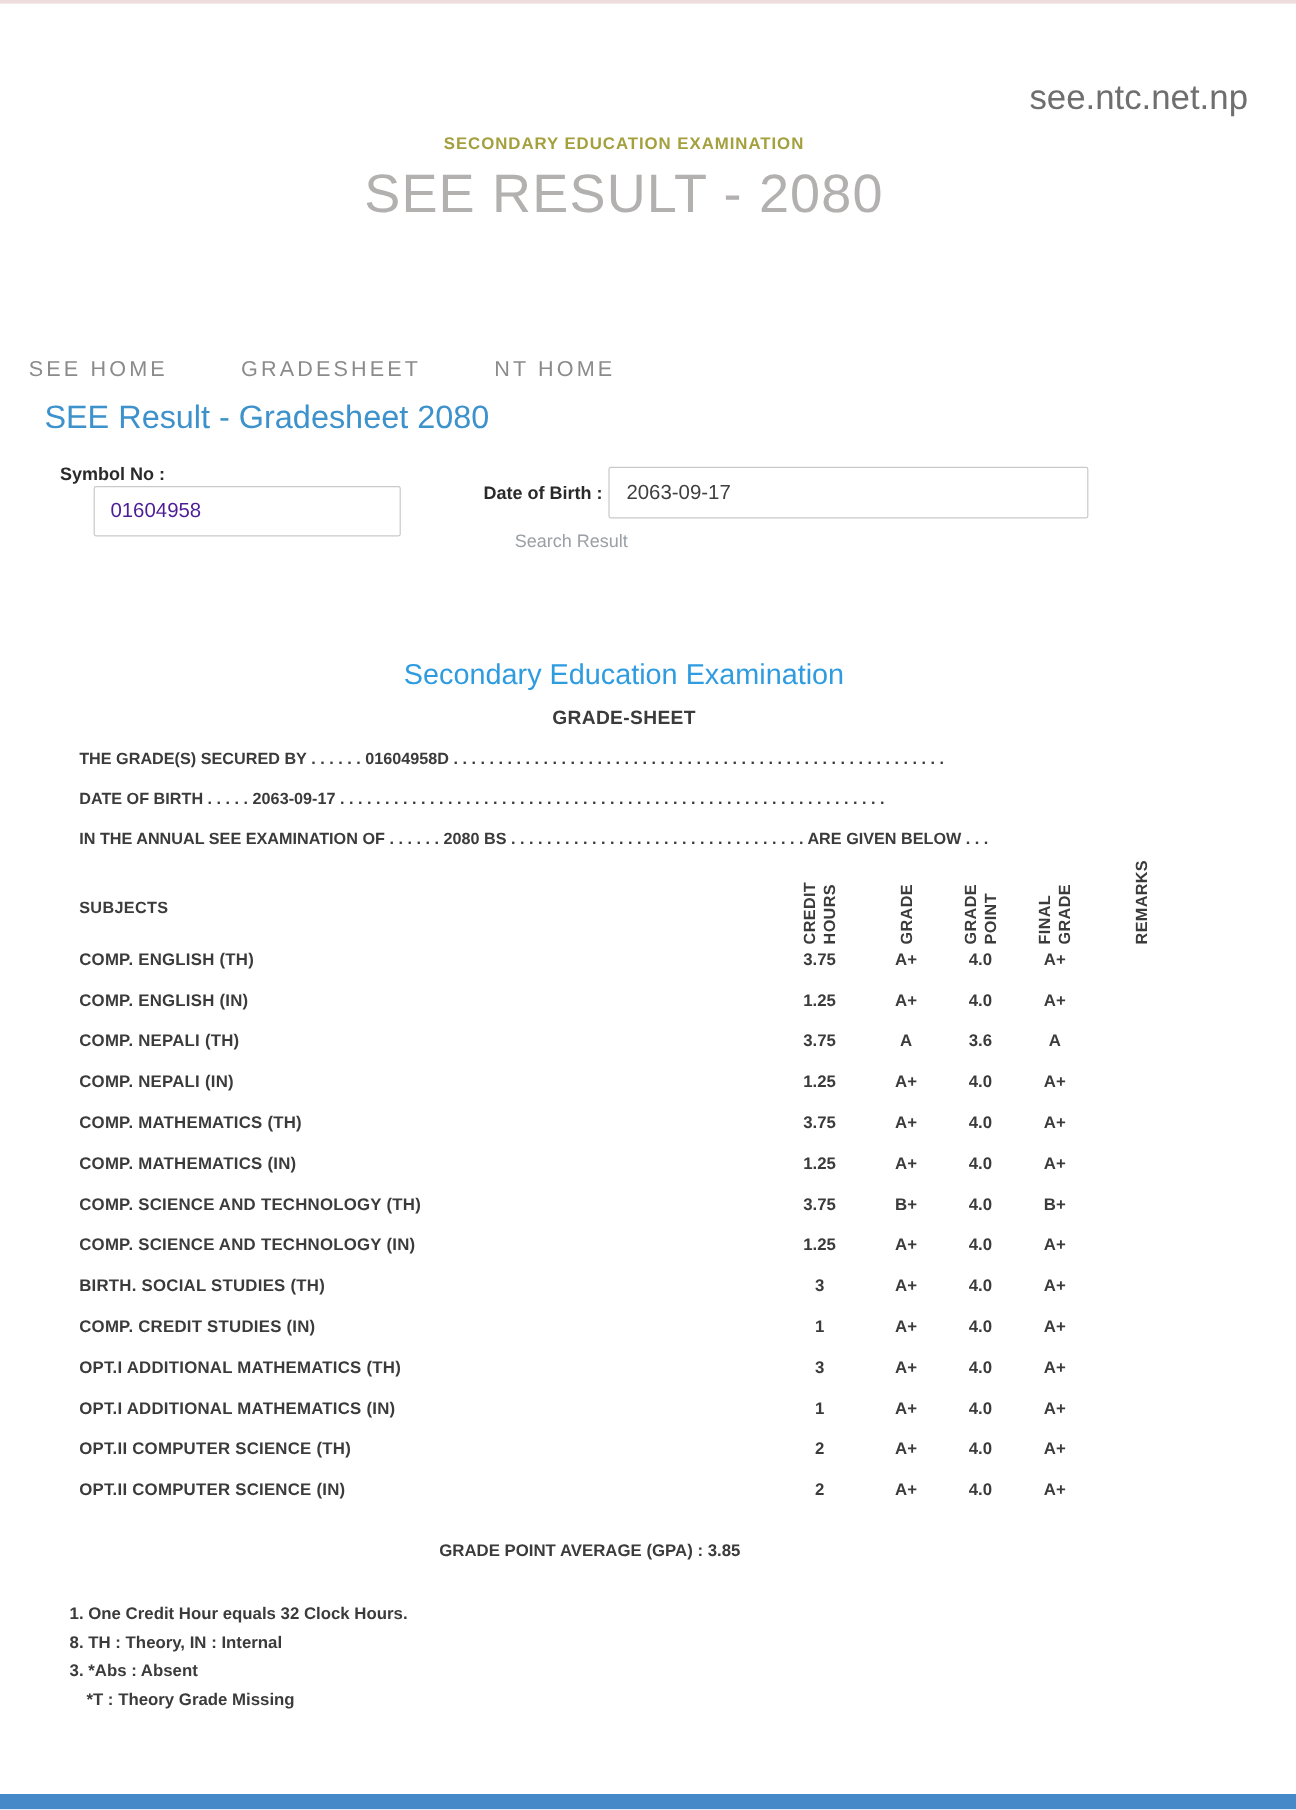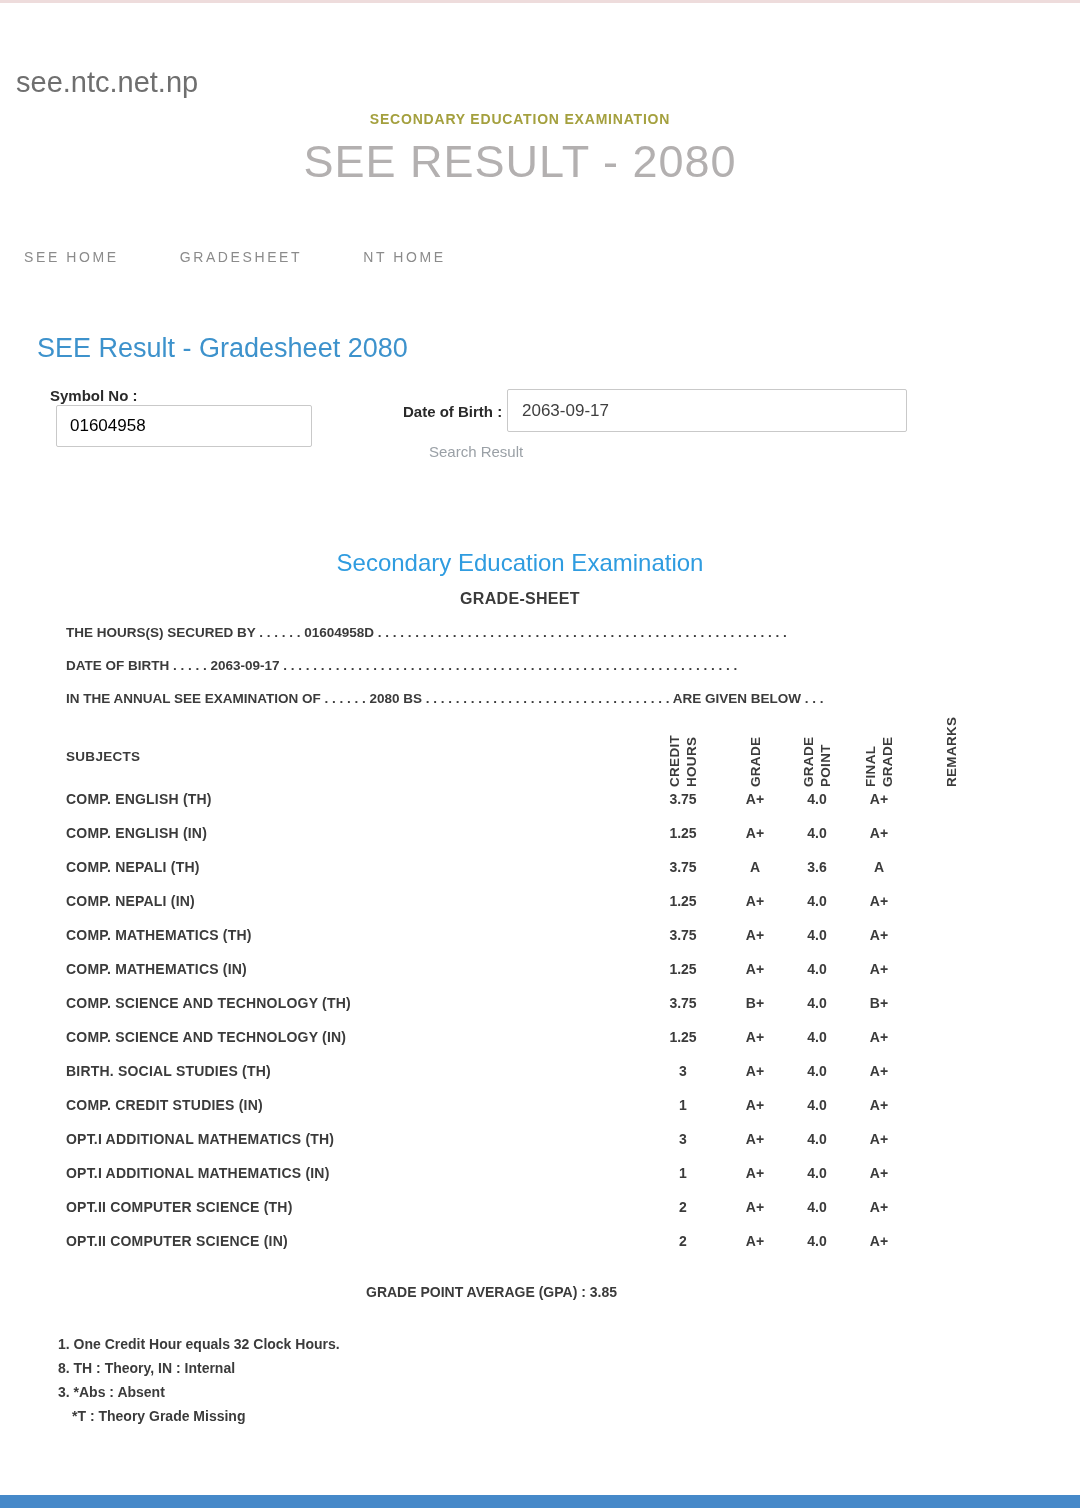--- a/index.html
+++ b/index.html
@@ -2,36 +2,36 @@
 <html><head>
 <meta charset="utf-8">
 <style>
   * { margin:0; padding:0; box-sizing:border-box; }
   body { background:#ffffff; font-family:"Liberation Sans", sans-serif; }
   .page { position:relative; width:1080px; height:1508px; background:#fff; overflow:hidden; }
 
   .top-accent { position:absolute; top:0; left:0; width:100%; height:3px; background:#eedcdc; }
 
   
-  .site-domain { position:absolute; top:66px; left:16px; width:1040px; text-align:left;
+  .site-domain { position:absolute; top:66px; left:0; width:1040px; text-align:right;
                  font-size:29px; color:#6f6f6f; }
   .site-subtitle { position:absolute; top:111px; left:0; width:1040px; text-align:center;
                    font-size:14px; font-weight:bold; letter-spacing:0.8px; color:#a4a03e; }
   .site-title { position:absolute; top:136px; left:0; width:1040px; text-align:center;
                 font-size:45px; letter-spacing:1px; color:#b3b0b0; }
 
   
   .nav { position:absolute; top:249px; left:24px; display:flex; gap:61px; }
-  .nav a { font-size:14px; color:#8b8b8b; letter-spacing:2.6px; text-decoration:none; cursor:pointer; }
+  .nav a { font-size:18px; color:#8b8b8b; letter-spacing:2.6px; text-decoration:none; cursor:pointer;margin-top:48px; }
 
   
   .section-heading { position:absolute; top:333px; left:37px; font-size:27px; color:#3d92cc; font-weight:400; }
   .symbol-label { position:absolute; top:387px; left:50px; font-size:15px; font-weight:bold; color:#2a2a2a; }
-  .symbol-input { position:absolute; top:405px; left:56px; width:256px; height:42px;
-                  border:1px solid #c9c9c9; border-radius:2px; font-size:17px; color:#000000;
+  .symbol-input { position:absolute; top:405px; left:78px; width:256px; height:42px;
+                  border:1px solid #c9c9c9; border-radius:2px; font-size:17px; color:#4c1d95;
                   padding-left:13px; font-family:"Liberation Sans", sans-serif; background:#fff; }
   .dob-label { position:absolute; top:403px; left:403px; font-size:15px; font-weight:bold; color:#2a2a2a; }
   .dob-input { position:absolute; top:389px; left:507px; width:400px; height:43px;
                border:1px solid #c9c9c9; border-radius:2px; font-size:17px; color:#3f3f3f;
                padding-left:14px; font-family:"Liberation Sans", sans-serif; background:#fff; }
   .search-btn { position:absolute; top:443px; left:429px; border:none; background:none;
                 font-size:15px; color:#9aa0a6; cursor:pointer; font-family:"Liberation Sans", sans-serif; }
 
   
   .gs-heading { position:absolute; top:549px; left:0; width:1040px; text-align:center;
@@ -89,21 +89,21 @@
 
   <div class="section-heading">SEE Result - Gradesheet 2080</div>
   <div class="symbol-label">Symbol No :</div>
   <input class="symbol-input" type="text" value="01604958" style="">
   <div class="dob-label">Date of Birth :</div>
   <input class="dob-input" type="text" value="2063-09-17" style="">
   <button class="search-btn">Search Result</button>
 
   <div class="gs-heading">Secondary Education Examination</div>
   <div class="gs-subheading">GRADE-SHEET</div>
-  <div class="gs-line gs-line1">THE HOURS(S) SECURED BY . . . . . . 01604958D . . . . . . . . . . . . . . . . . . . . . . . . . . . . . . . . . . . . . . . . . . . . . . . . . . . . . . .</div>
+  <div class="gs-line gs-line1">THE GRADE(S) SECURED BY . . . . . . 01604958D . . . . . . . . . . . . . . . . . . . . . . . . . . . . . . . . . . . . . . . . . . . . . . . . . . . . . . .</div>
   <div class="gs-line gs-line2">DATE OF BIRTH . . . . . 2063-09-17 . . . . . . . . . . . . . . . . . . . . . . . . . . . . . . . . . . . . . . . . . . . . . . . . . . . . . . . . . . . . .</div>
   <div class="gs-line gs-line3">IN THE ANNUAL SEE EXAMINATION OF . . . . . . 2080 BS . . . . . . . . . . . . . . . . . . . . . . . . . . . . . . . . . ARE GIVEN BELOW . . .</div>
 
   <div class="subjects-header">SUBJECTS</div>
   <div class="rot-head col-h-1">CREDIT HOURS</div>
   <div class="rot-head col-h-2">GRADE</div>
   <div class="rot-head col-h-3">GRADE POINT</div>
   <div class="rot-head col-h-4">FINAL GRADE</div>
   <div class="rot-head col-h-5">REMARKS</div>
 

